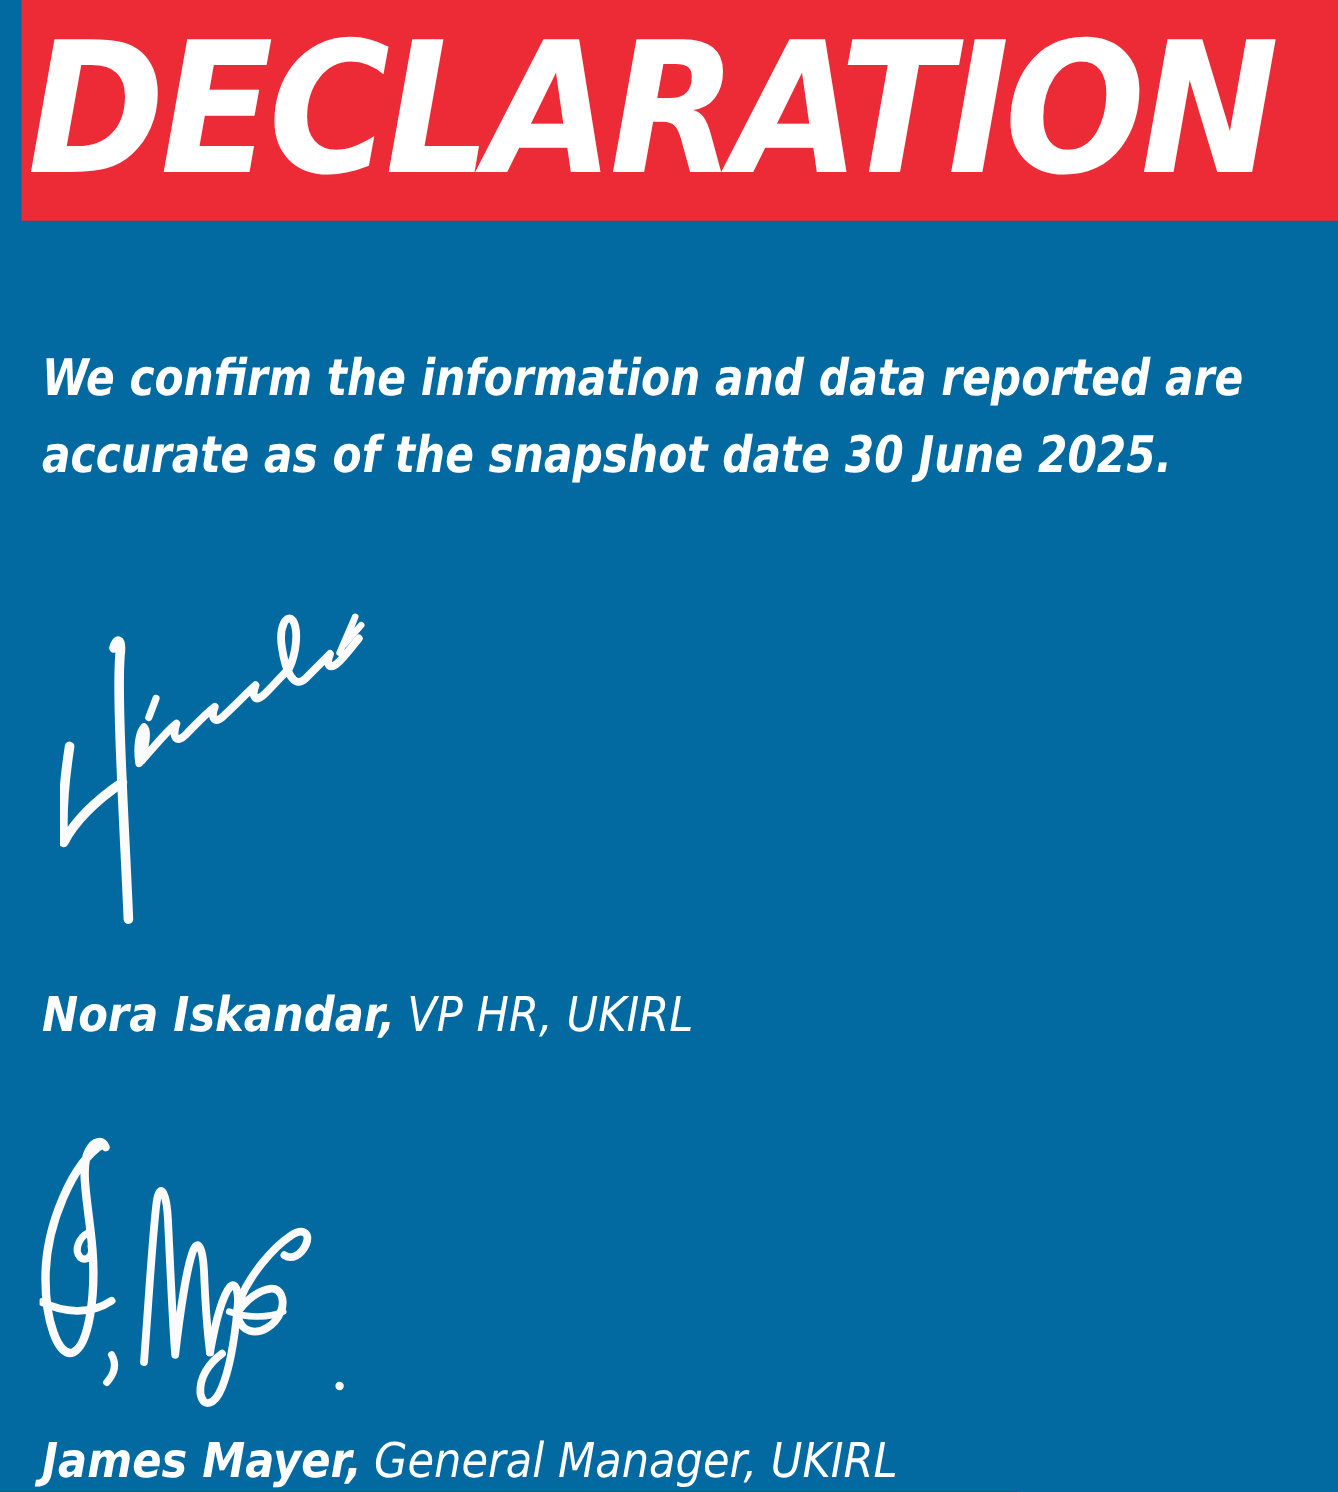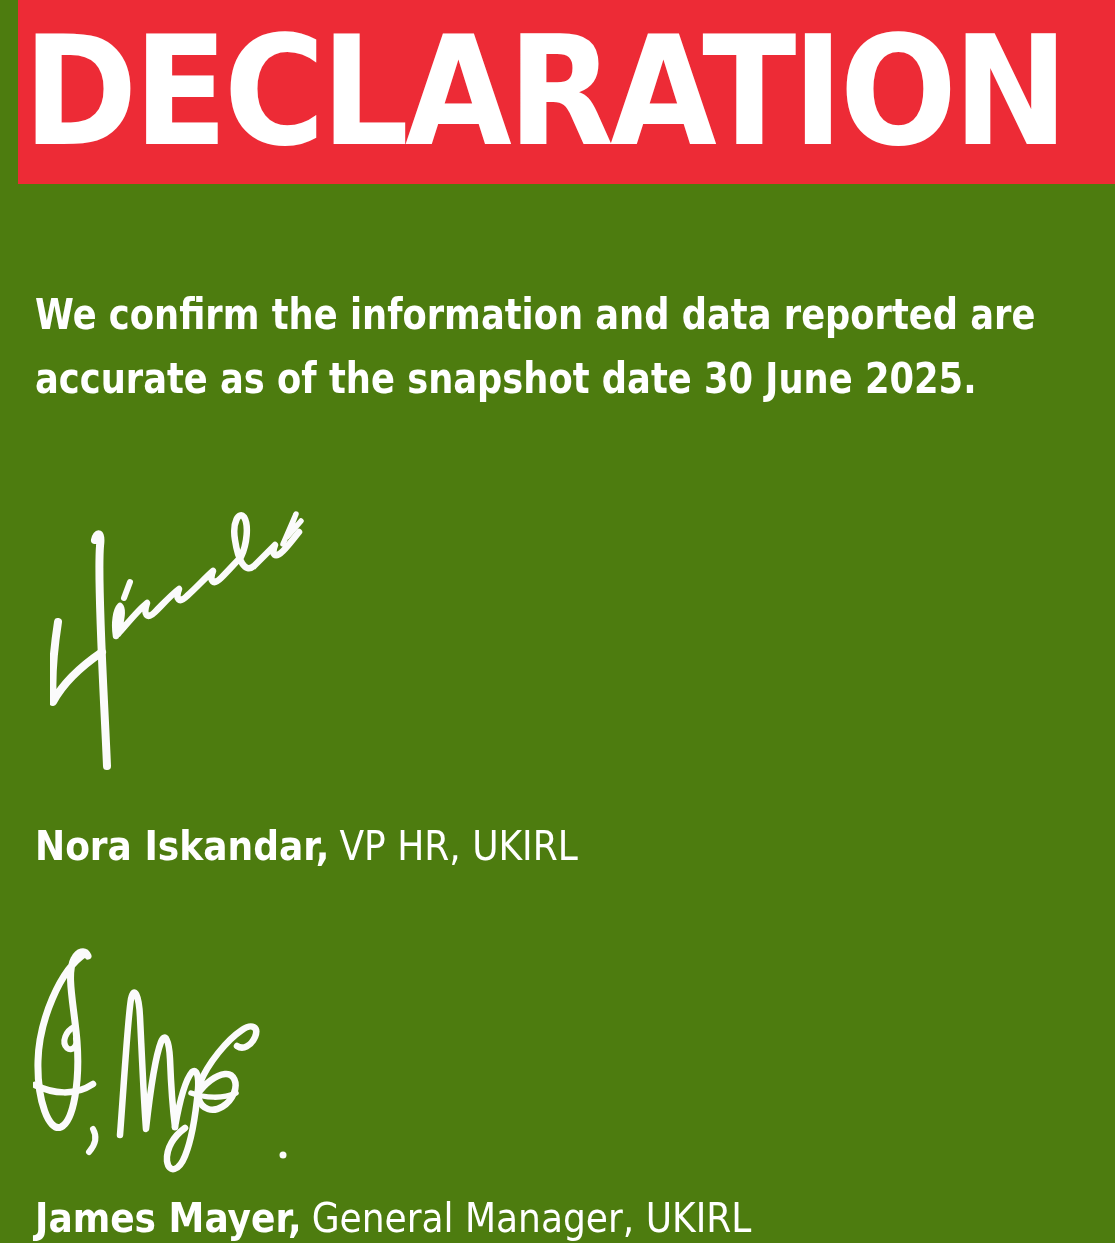--- a/index.html
+++ b/index.html
@@ -1,24 +1,25 @@
 <!DOCTYPE html>
 <html><head>
 <meta charset="utf-8">
 <style>
   * { margin: 0; padding: 0; box-sizing: border-box; }
   html, body { background: #3a4a50; }
   #screen {
     position: relative;
     width: 1115px;
     height: 1243px;
-    background: #4d7c0f;
+    background: #0369a1;
     overflow: hidden;
     font-family: "DejaVu Sans", "Liberation Sans", sans-serif;
     color: #ffffff;
+    font-style: italic;
   }
   
   .banner {
     position: absolute;
     left: 18px; top: 0;
     width: 1097px; height: 184px;
     background: #ED2B36;
     display: flex;
     align-items: center;
     overflow: hidden;

